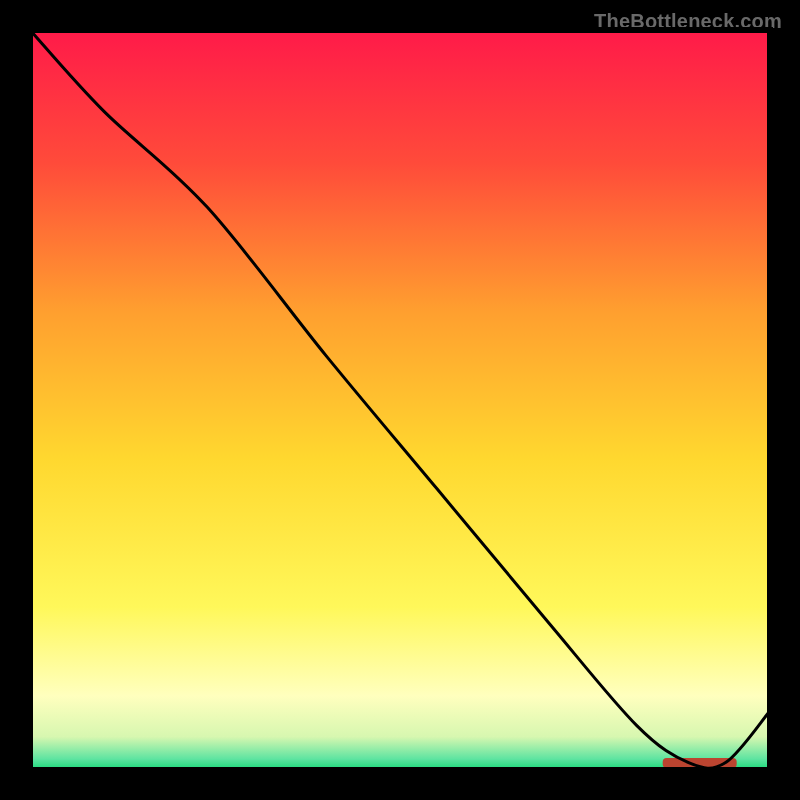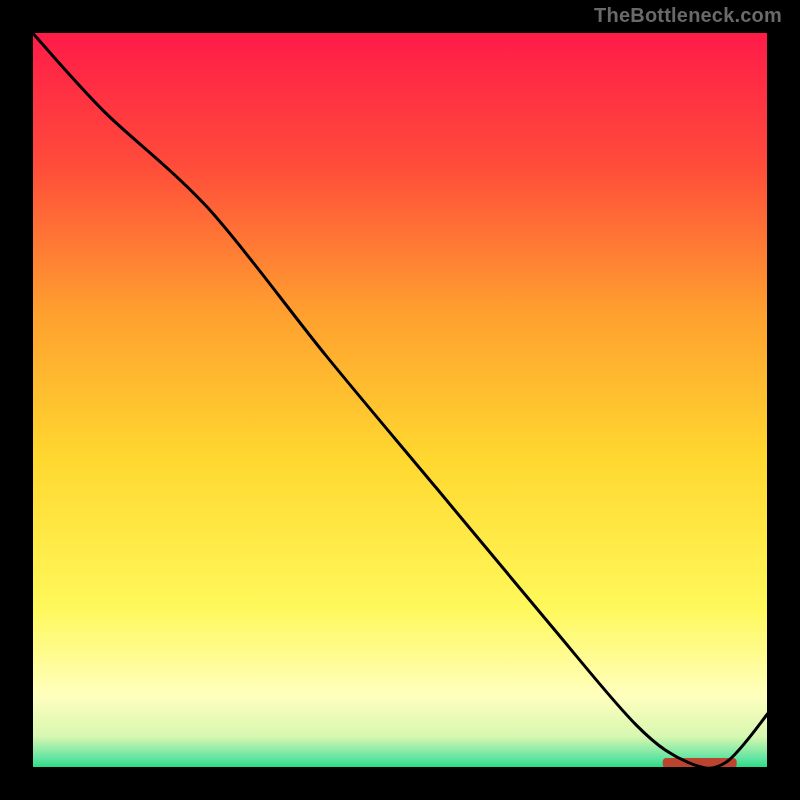--- a/index.html
+++ b/index.html
@@ -11,21 +11,21 @@
     font-family: Arial, Helvetica, sans-serif;
     overflow: hidden;
   }
   .stage {
     position: relative;
     width: 800px;
     height: 800px;
   }
   .watermark {
     position: absolute;
-    top: 4px;
+    top: 10px;
     right: 18px;
     color: #7c7c7c;
     font-size: 20px;
     font-weight: 600;
     letter-spacing: 0.2px;
     opacity: 0.85;
     user-select: none;
   }
   svg {
     position: absolute;

